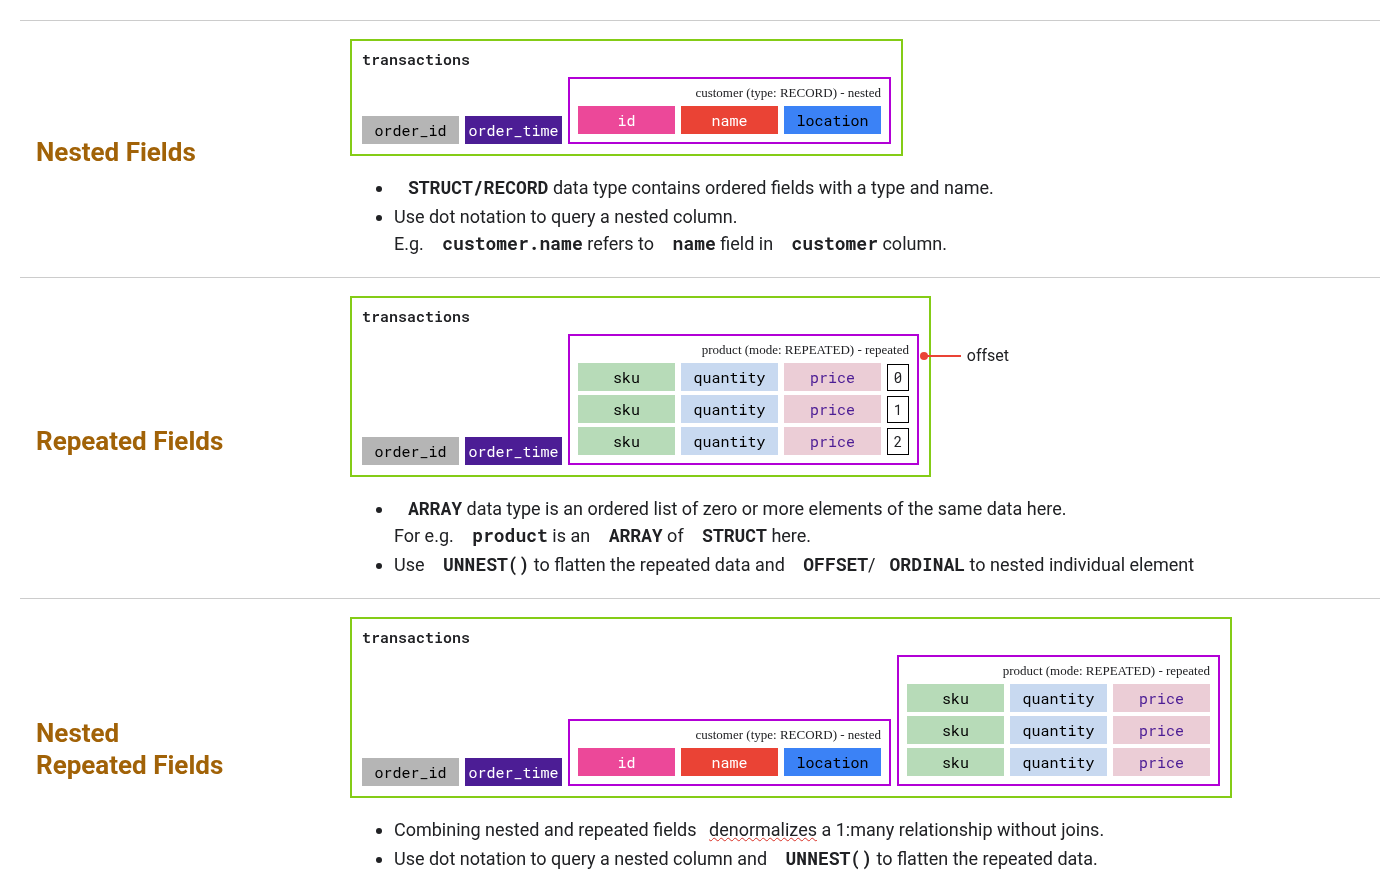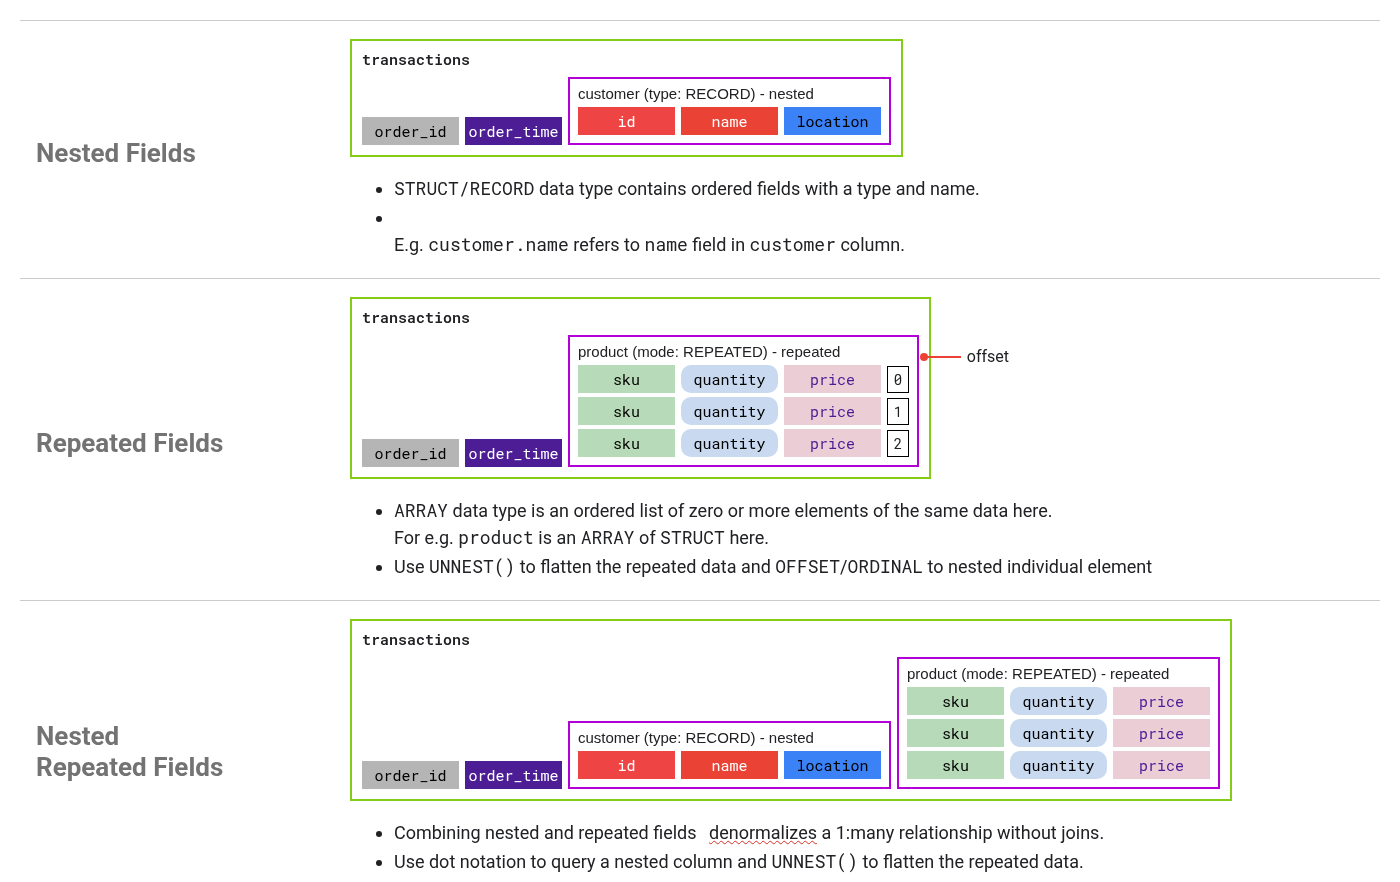--- a/index.html
+++ b/index.html
@@ -17,21 +17,21 @@
     gap: 20px;
   }
   .section:last-of-type { border-bottom: 1px solid #ccc; }
   .left-col {
     flex: 0 0 310px;
     display: flex;
     align-items: center;
     padding-left: 16px;
   }
   .heading {
-    color: #737373;
+    color: #a16207;
     font-weight: 700;
     font-size: 26px;
     line-height: 1.2;
   }
   .right-col { flex: 1; }
   .tx-box {
     border: 2px solid #84cc16;
     padding: 8px 10px 10px 10px;
     display: inline-block;
     margin-bottom: 8px;
@@ -46,56 +46,56 @@
   .row { display: flex; align-items: flex-end; gap: 6px; }
   .cell {
     font-family: 'Roboto Mono', 'Courier New', monospace;
     font-size: 15px;
     text-align: center;
     padding: 4px 0;
     width: 97px;
   }
   .gray { background: #b5b5b5; color: #000; }
   .blue { background: #4c1d95; color: #fff; }
-  .green { background: #ef4444; color: #fff; }
+  .green { background: #ec4899; color: #fff; }
   .red { background: #ea4335; color: #fff; }
   .yellow { background: #3b82f6; color: #000; }
   .lgreen { background: #b7dbb8; color: #000; }
-  .lblue { background: #c8d9f0; color: #000; border-radius: 10px; }
+  .lblue { background: #c8d9f0; color: #000; }
   .lpink { background: #ebcdd6; color: #4c1d95; }
   .nested-box {
     border: 2px solid #b200d6;
     padding: 6px 8px 8px 8px;
     display: inline-block;
   }
   .nested-caption {
-    font-family: Liberation Sans, sans-serif;
-    font-size: 15px;
-    text-align: left;
+    font-family: Liberation Serif, serif;
+    font-size: 13px;
+    text-align: right;
     margin-bottom: 5px;
   }
   .nested-row { display: flex; gap: 6px; align-items: center; }
   .nested-stack { display: flex; flex-direction: column; gap: 4px; }
   .offset-cell {
     border: 1px solid #000;
     font-family: 'Roboto Mono', 'Courier New', monospace;
     font-size: 14px;
     width: 22px;
     text-align: center;
     padding: 3px 0;
     background: #fff;
   }
   ul.bullets {
     margin: 10px 0 10px 26px;
     padding-left: 18px;
     font-size: 18px;
     line-height: 1.5;
   }
   ul.bullets li { margin-bottom: 2px; }
-  .mono { font-family: 'Roboto Mono', 'Courier New', monospace; font-weight: 400; }
+  .mono { font-family: 'Roboto Mono', 'Courier New', monospace; font-weight: 700; margin-left: 14px; }
   .squiggle { text-decoration: underline wavy #d93025; text-decoration-thickness: 1px; margin-left: 8px; }
   .offset-callout {
     position: absolute;
     display: flex;
     align-items: center;
     font-family: 'Roboto', Arial, sans-serif;
     font-size: 16px;
   }
   .offset-line {
     width: 36px; height: 2px; background: #ea4335; position: relative;
@@ -123,21 +123,21 @@
           <div class="nested-row">
             <div class="cell green">id</div>
             <div class="cell red">name</div>
             <div class="cell yellow">location</div>
           </div>
         </div>
       </div>
     </div>
     <ul class="bullets">
       <li><span class="mono">STRUCT/RECORD</span><span> data type contains ordered fields with a type and name.</span></li>
-      <li><br><span>E.g. </span><span class="mono">customer.name</span><span> refers to </span><span class="mono">name</span><span> field in </span><span class="mono">customer</span><span> column.</span></li>
+      <li><span>Use dot notation to query a nested column.</span><br><span>E.g. </span><span class="mono">customer.name</span><span> refers to </span><span class="mono">name</span><span> field in </span><span class="mono">customer</span><span> column.</span></li>
     </ul>
   </div>
 </div>
 
 <div class="section">
   <div class="left-col">
     <div class="heading">Repeated Fields</div>
   </div>
   <div class="right-col">
     <div class="tx-box" style="position:relative;">

